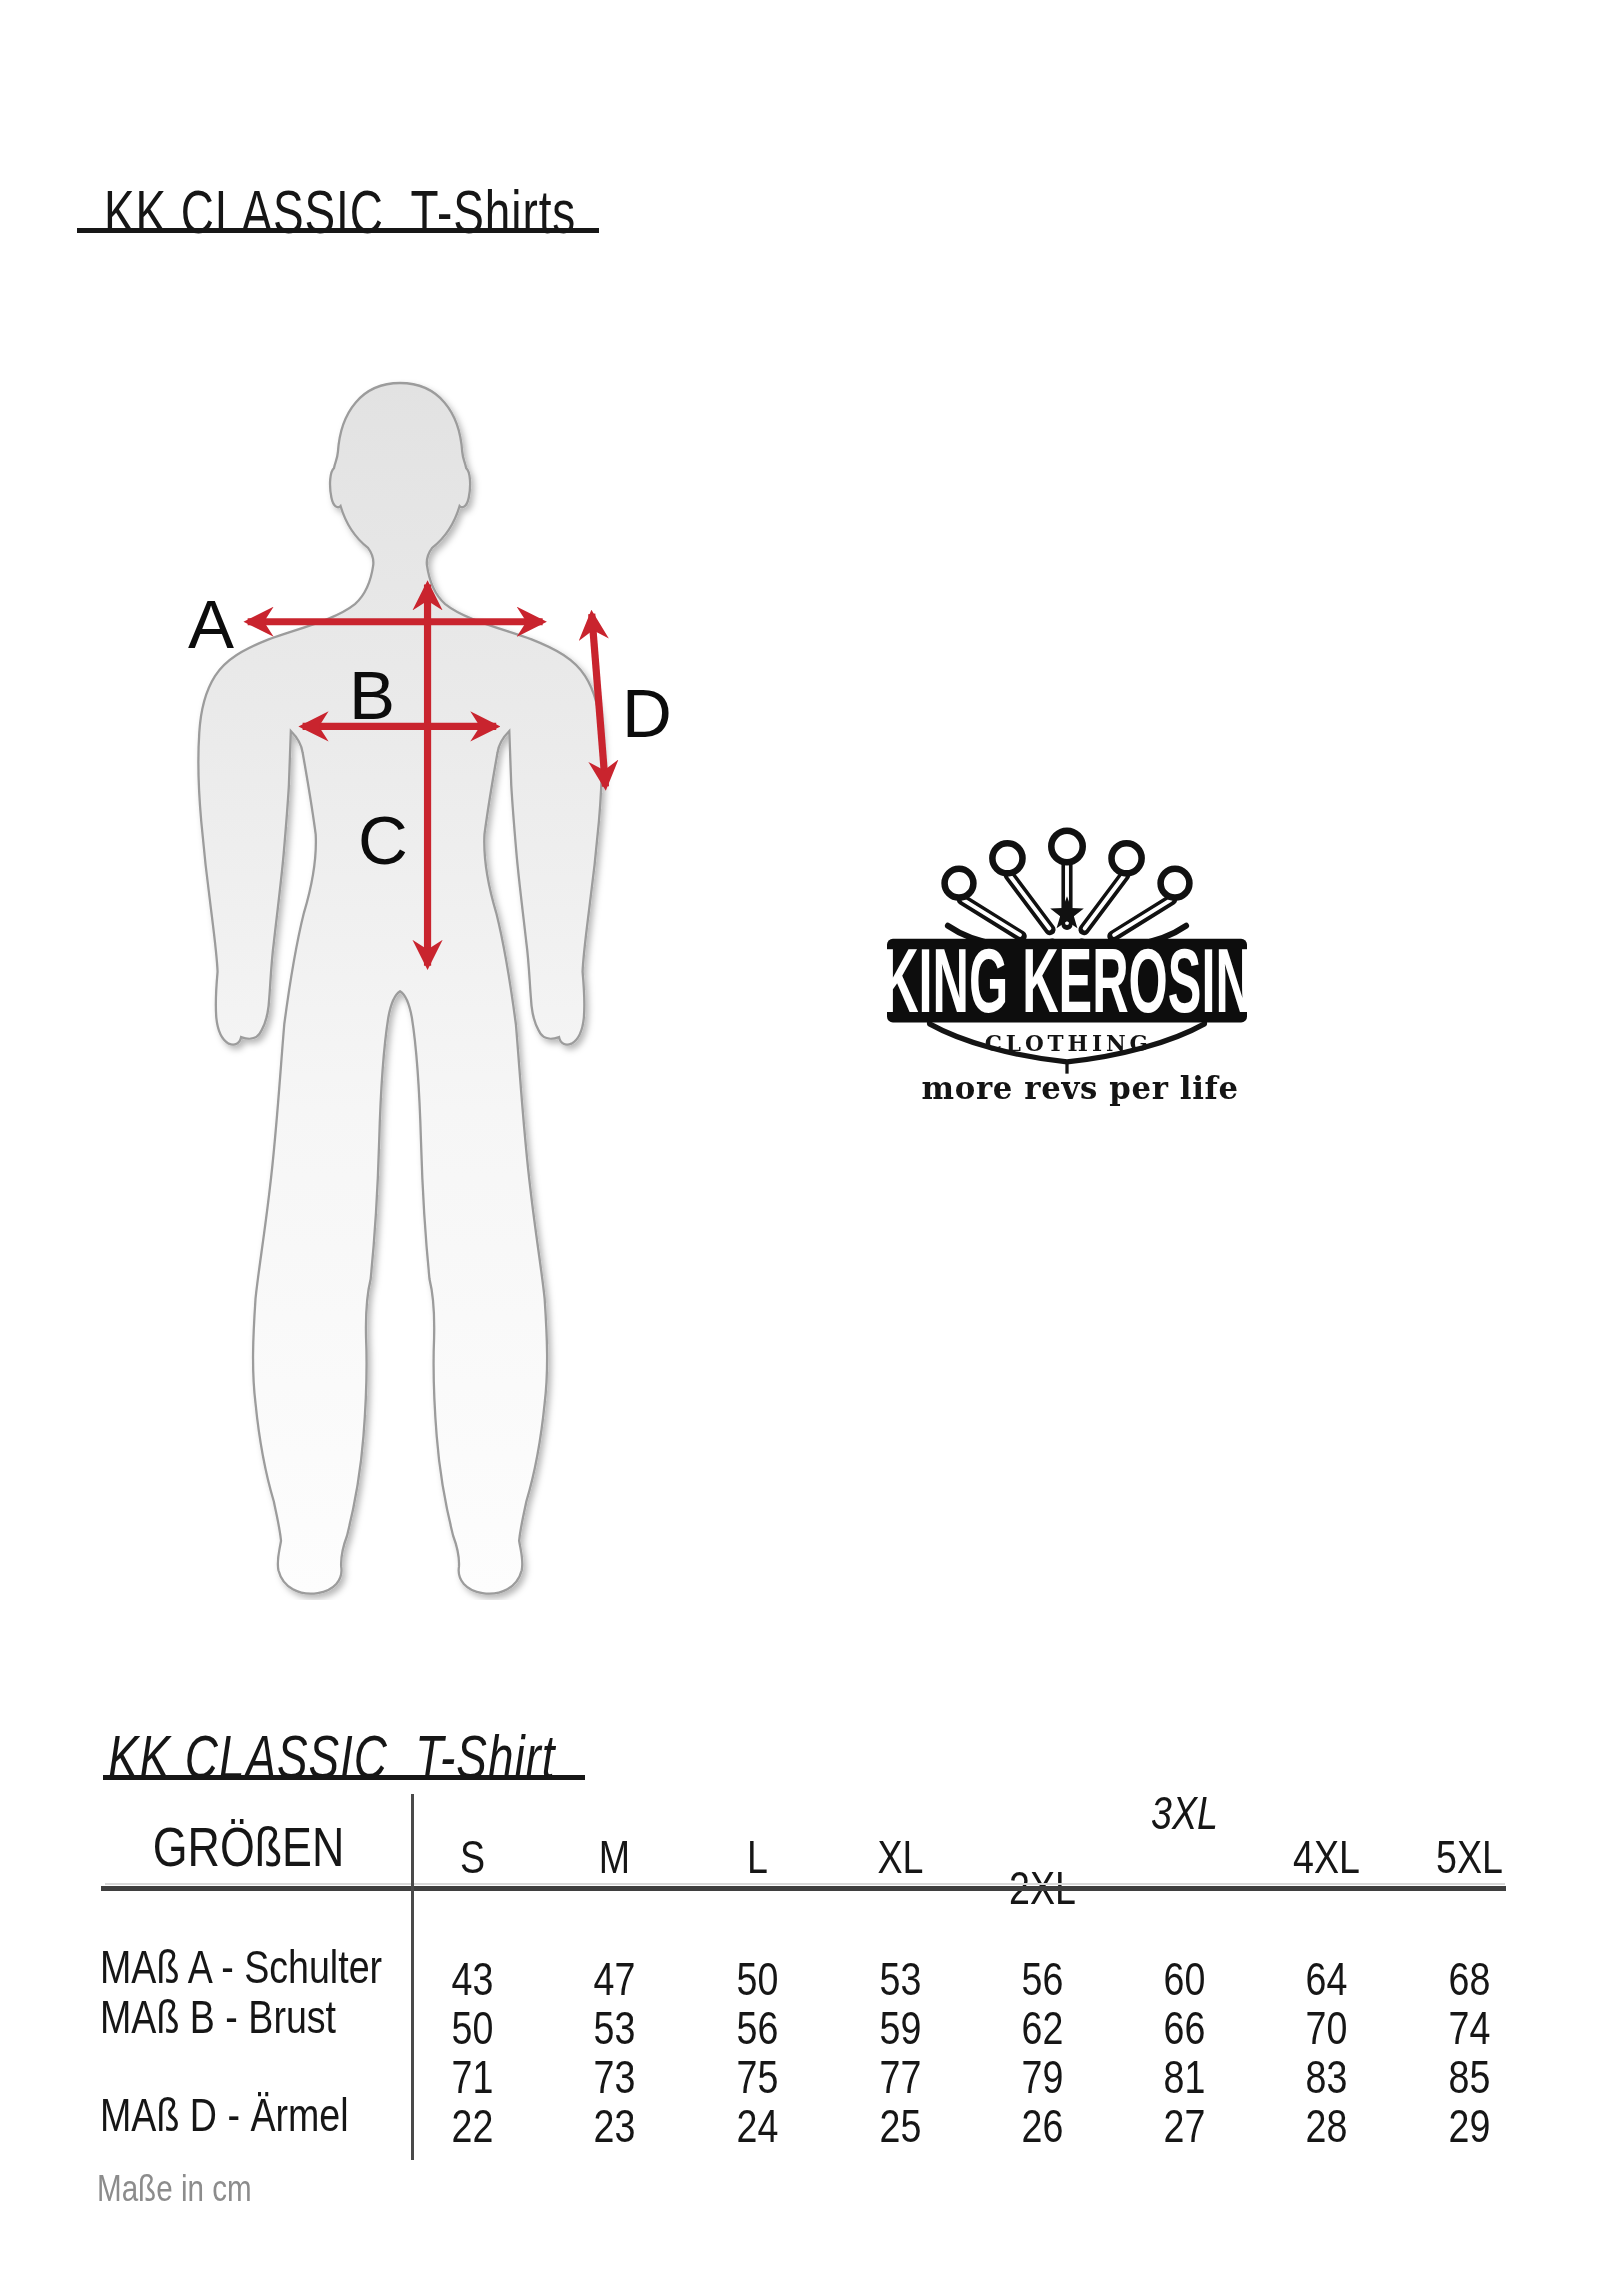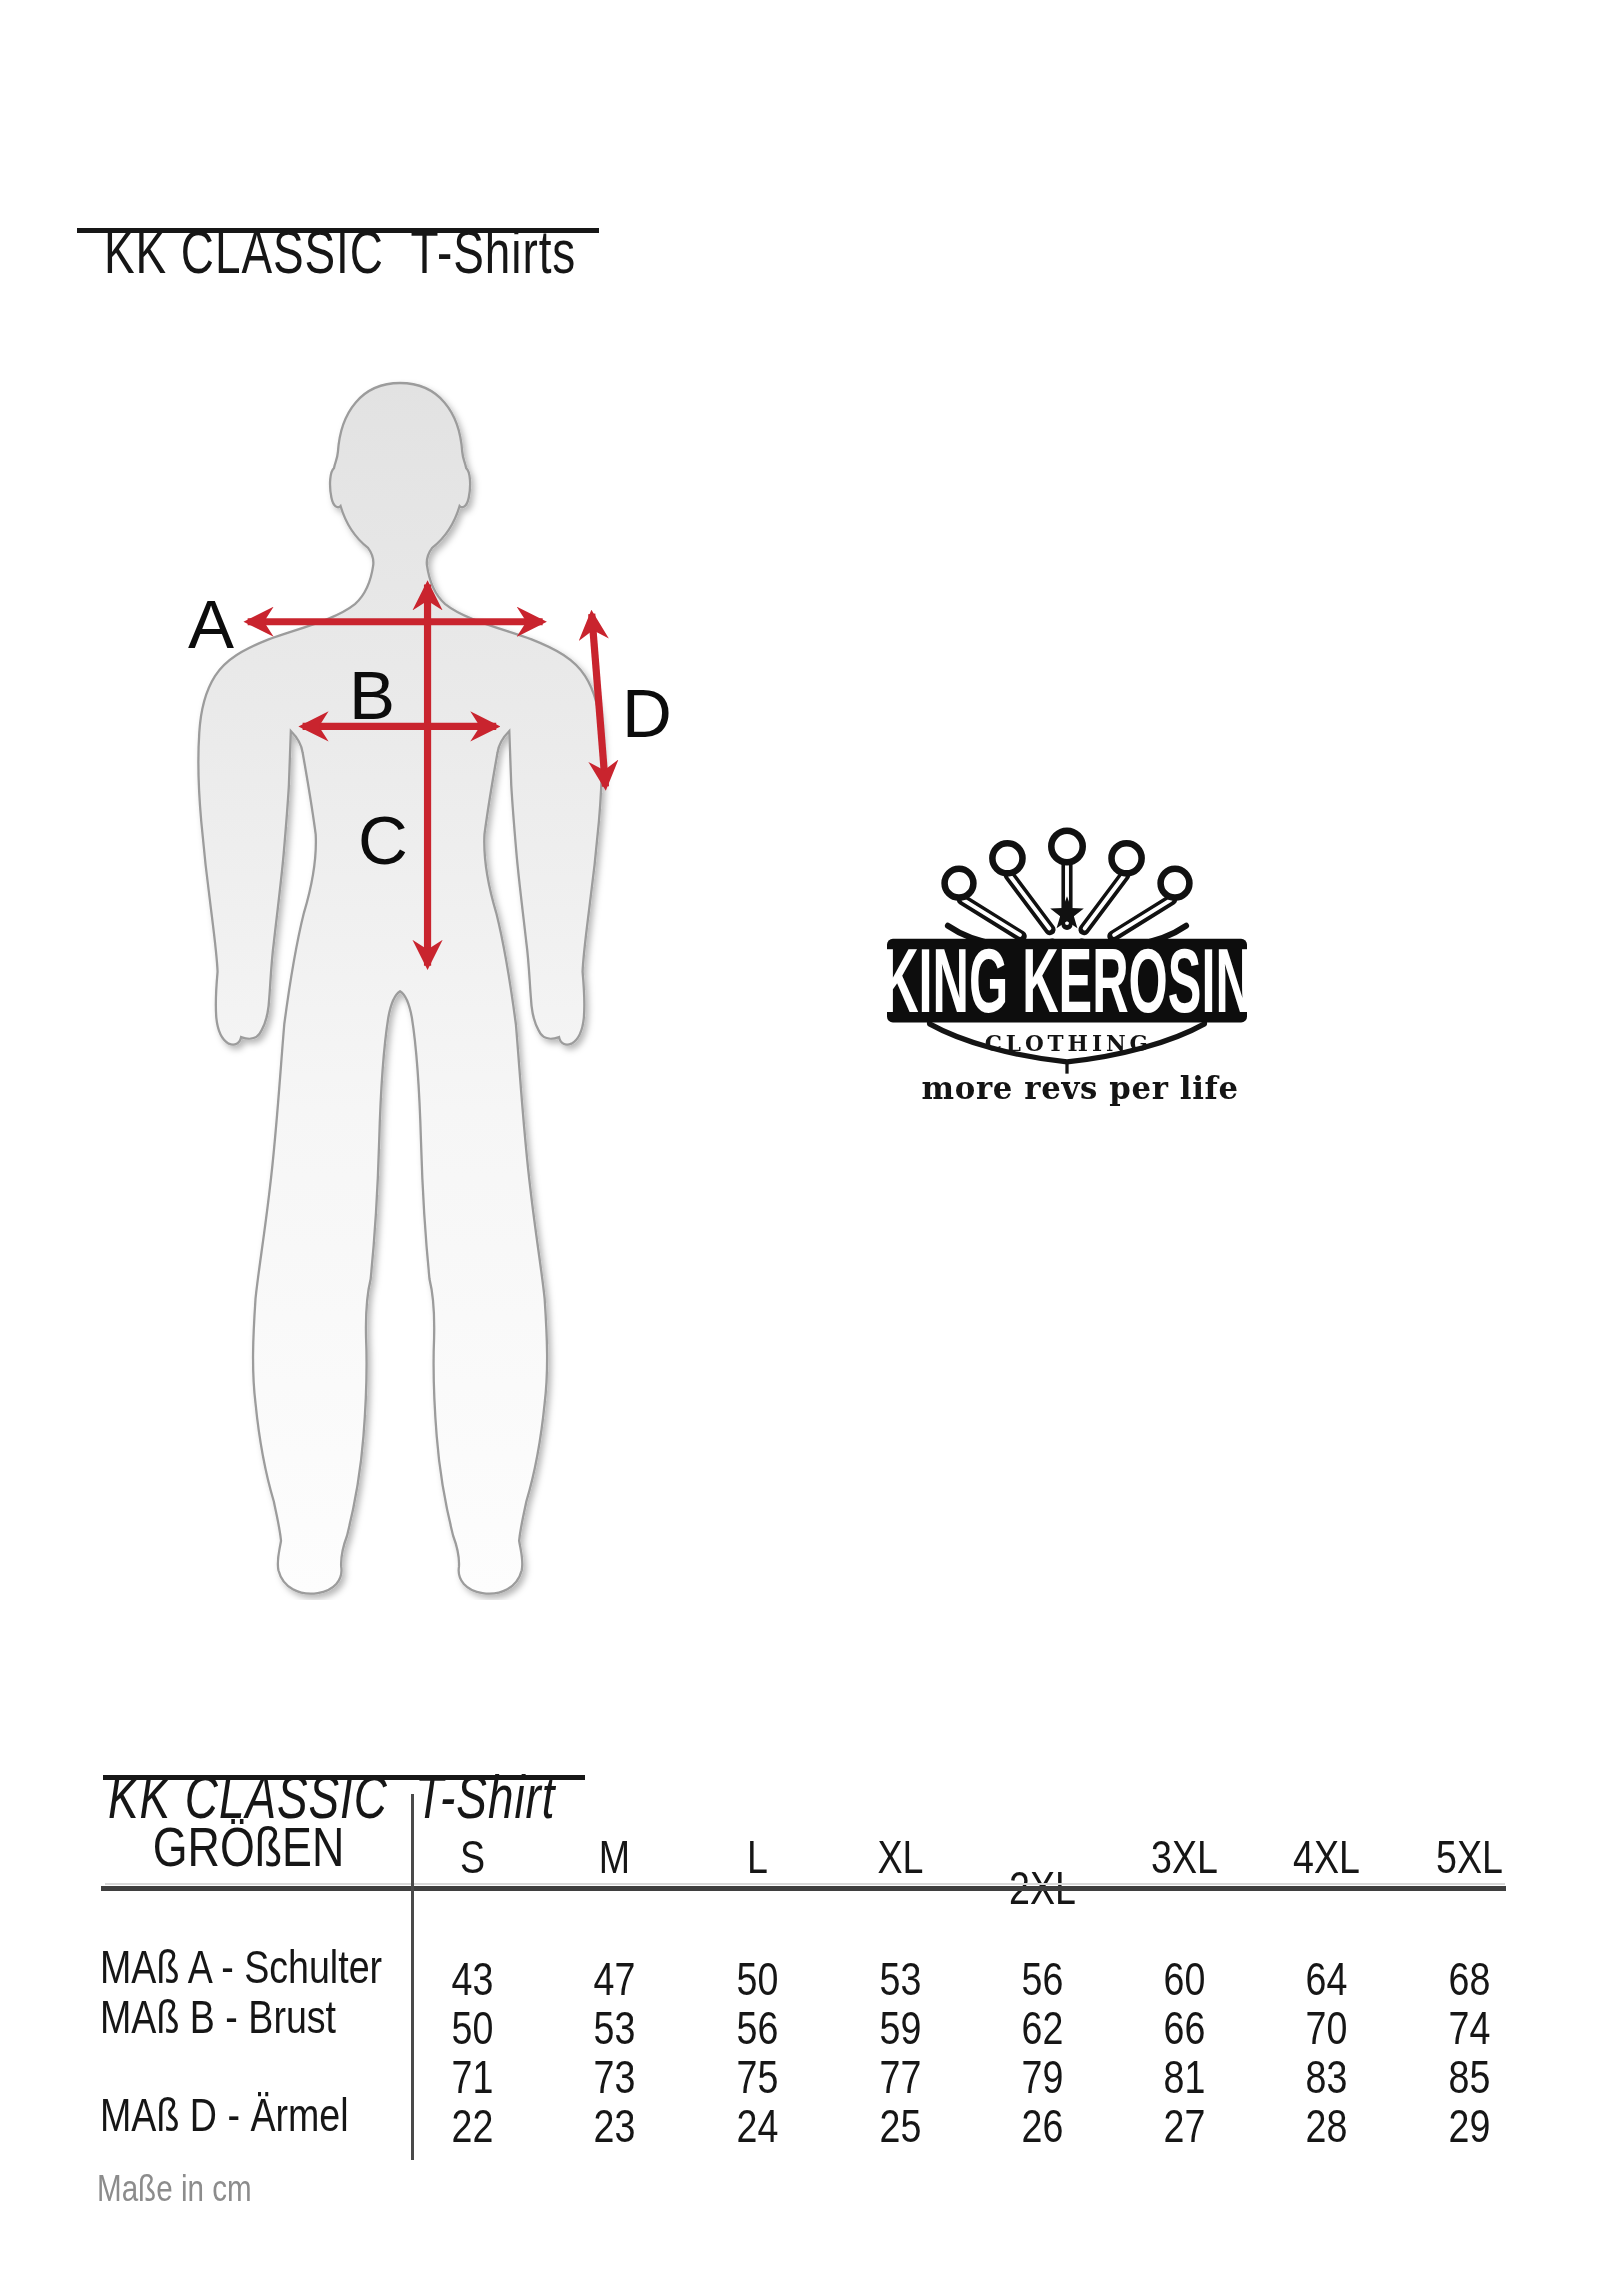--- a/index.html
+++ b/index.html
@@ -5,21 +5,21 @@
   html,body{margin:0;padding:0;background:#ffffff;}
   #page{
     position:relative;width:1623px;height:2295px;background:#ffffff;overflow:hidden;
     font-family:"Liberation Sans", sans-serif;color:#161616;
   }
   .abs{position:absolute;line-height:1;white-space:pre;}
   .cond{display:inline-block;transform:scaleX(0.74);transform-origin:0 50%;}
   .condC{display:inline-block;transform:scaleX(0.8);transform-origin:50% 50%;width:100%;}
   .condL{display:inline-block;transform:scaleX(0.8);transform-origin:0 50%;}
 
-  .title{font-size:62px;letter-spacing:1.3px;font-weight:400;margin-top:40px;}
+  .title{font-size:62px;letter-spacing:1.3px;font-weight:400;}
   .rule{position:absolute;background:#171717;}
   .rule-light{position:absolute;background:#d9d9d9;}
 
   .meas-label{font-size:69px;color:#0c0c0c;}
 
   .grossen{font-size:56px;}
   .size-cell,.val-cell{
     position:absolute;width:141px;text-align:center;font-size:47px;line-height:1;
   }
   .row-label{position:absolute;left:100px;font-size:47px;line-height:1;white-space:pre;}
@@ -146,21 +146,21 @@
   <div class="abs title" style="left:108px;top:1726px;font-style:italic;"><span class="cond">KK CLASSIC  T-Shirt</span></div>
   <div class="rule" style="left:103px;top:1775px;width:482px;height:4.6px;"></div>
 
   <div class="abs grossen" style="left:98px;top:1819px;width:301px;text-align:center;"><span class="condC">GRÖßEN</span></div>
 
   <span class="size-cell c0" style="top:1833px;"><span class="condC">S</span></span>
   <span class="size-cell c1" style="top:1833px;"><span class="condC">M</span></span>
   <span class="size-cell c2" style="top:1833px;"><span class="condC">L</span></span>
   <span class="size-cell c3" style="top:1833px;"><span class="condC">XL</span></span>
   <span class="size-cell c4" style="top:1833px;margin-top:31px;"><span class="condC">2XL</span></span>
-  <span class="size-cell c5" style="top:1833px;"><span class="condC">3XL</span></span>
+  <span class="size-cell c5" style="top:1789px;font-style:italic;"><span class="condC">3XL</span></span>
   <span class="size-cell c6" style="top:1833px;"><span class="condC">4XL</span></span>
   <span class="size-cell c7" style="top:1833px;"><span class="condC">5XL</span></span>
 
   <div class="rule-light" style="left:105px;top:1883px;width:1400px;height:2px;"></div>
   <div class="rule" style="left:101px;top:1886px;width:1405px;height:5.2px;background:#3f3f3f;"></div>
   <div class="vline" style="left:411px;top:1794px;width:2.6px;height:366px;"></div>
 
   <div class="row-label lr0"><span class="condL">MAß A - Schulter</span></div>
   <div class="row-label lr1"><span class="condL">MAß B - Brust</span></div>
   <div class="row-label lr3"><span class="condL">MAß D - Ärmel</span></div>

